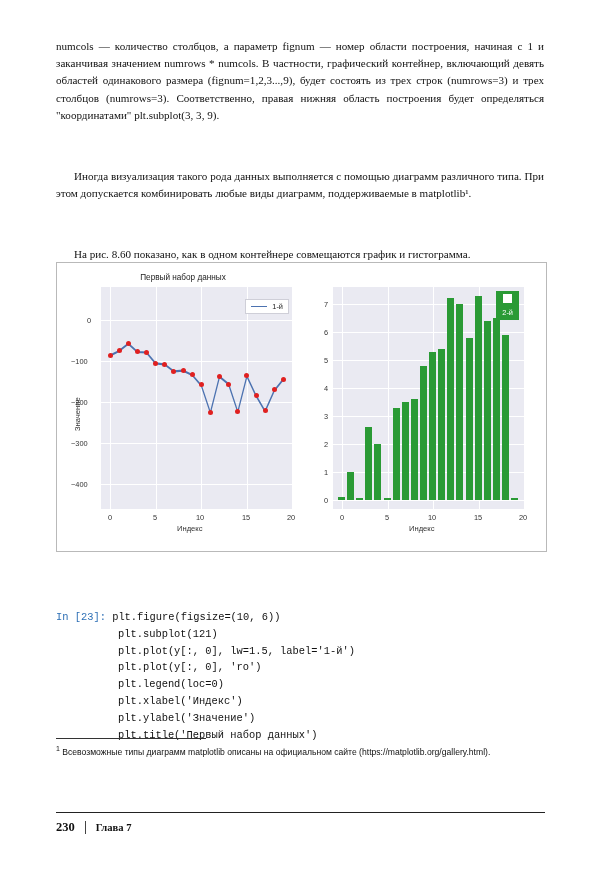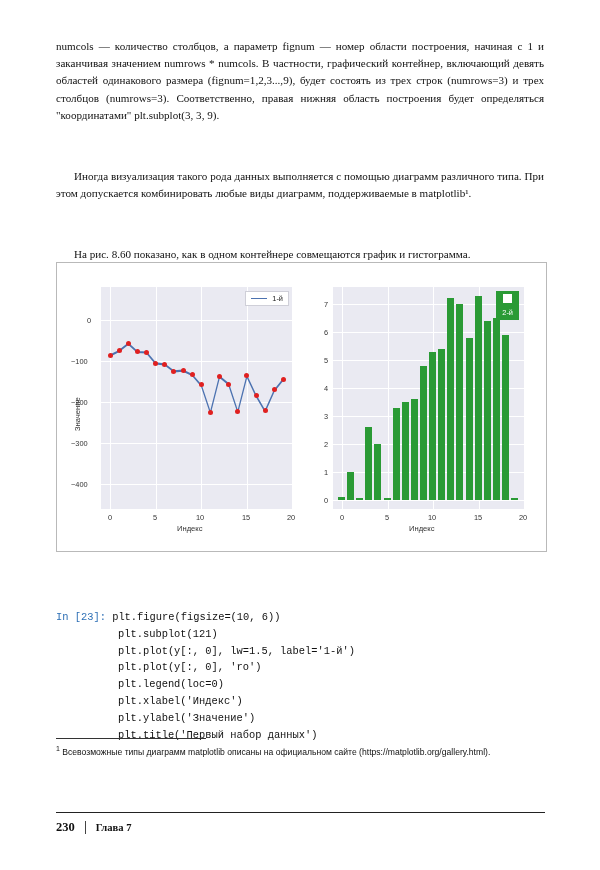--- a/index.html
+++ b/index.html
@@ -104,20 +104,21 @@
   <div class="body-text">
     <p><span>numcols — количество столбцов, а параметр fignum — номер области построения, начиная с 1 и заканчивая значением numrows * numcols. В частности, графический контейнер, включающий девять областей одинакового размера (fignum=1,2,3...,9), будет состоять из трех строк (numrows=3) и трех столбцов (numrows=3). Соответственно, правая нижняя область построения будет определяться "координатами" plt.subplot(3, 3, 9).</span></p>
     <p class="ind"><span>Иногда визуализация такого рода данных выполняется с помощью диаграмм различного типа. При этом допускается комбинировать любые виды диаграмм, поддерживаемые в matplotlib¹.</span></p>
     <p class="ind"><span>На рис. 8.60 показано, как в одном контейнере совмещаются график и гистограмма.</span></p>
   </div>
 
   <div class="figure">
     <div class="fig-inner">
 
       <div class="panel panel-left">
+        <div class="panel-title">Первый набор данных</div>
 
         <div class="plotbox" id="lp" style="left:38px;top:16px;width:192px;height:222px;">
 
           <div class="grid-h" style="top:197px;"></div>
           <div class="grid-h" style="top:156px;"></div>
           <div class="grid-h" style="top:115px;"></div>
           <div class="grid-h" style="top:74px;"></div>
           <div class="grid-h" style="top:33px;"></div>
 
           <div class="grid-v" style="left:9px;"></div>
@@ -144,21 +145,21 @@
           <div class="pt" style="left:106.9px;top:123px;"></div>
           <div class="pt" style="left:116.0px;top:87px;"></div>
           <div class="pt" style="left:125.1px;top:95px;"></div>
           <div class="pt" style="left:134.3px;top:122px;"></div>
           <div class="pt" style="left:143.4px;top:86px;"></div>
           <div class="pt" style="left:152.5px;top:106px;"></div>
           <div class="pt" style="left:161.6px;top:121px;"></div>
           <div class="pt" style="left:170.8px;top:100px;"></div>
           <div class="pt" style="left:179.9px;top:90px;"></div>
 
-          <div class="legend" style="right:4px;top:4px;">
+          <div class="legend" style="right:4px;top:12px;">
             <span class="swatch-line"></span>
             <span>1-й</span>
           </div>
         </div>
 
         <div class="tick-label" style="left:8px;top:209px;">−400</div>
         <div class="tick-label" style="left:8px;top:168px;">−300</div>
         <div class="tick-label" style="left:8px;top:127px;">−200</div>
         <div class="tick-label" style="left:8px;top:86px;">−100</div>
         <div class="tick-label" style="left:24px;top:45px;">0</div>

